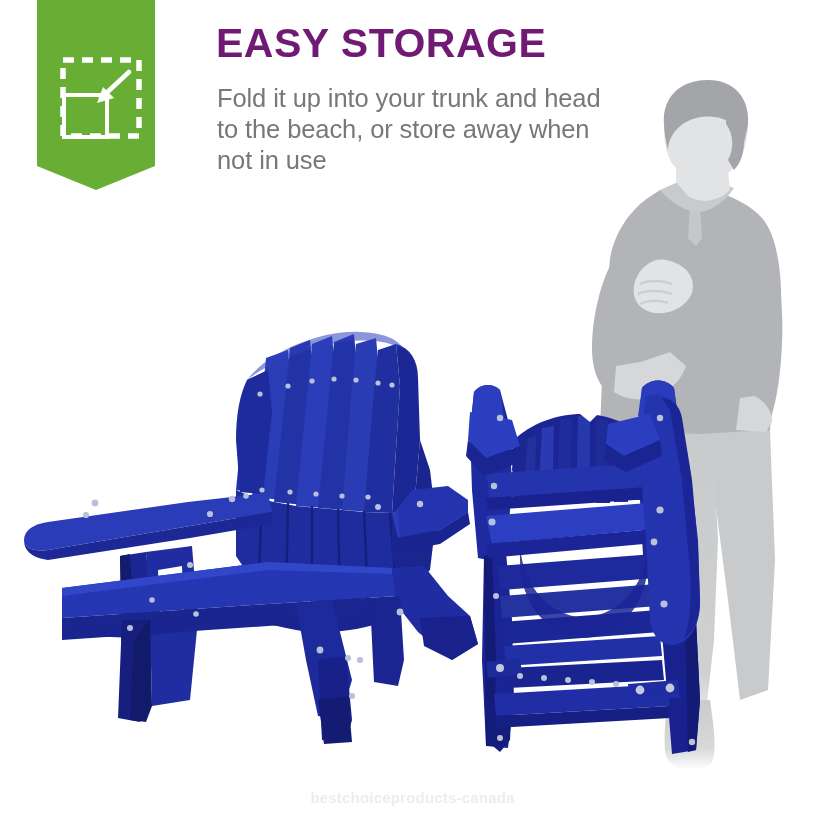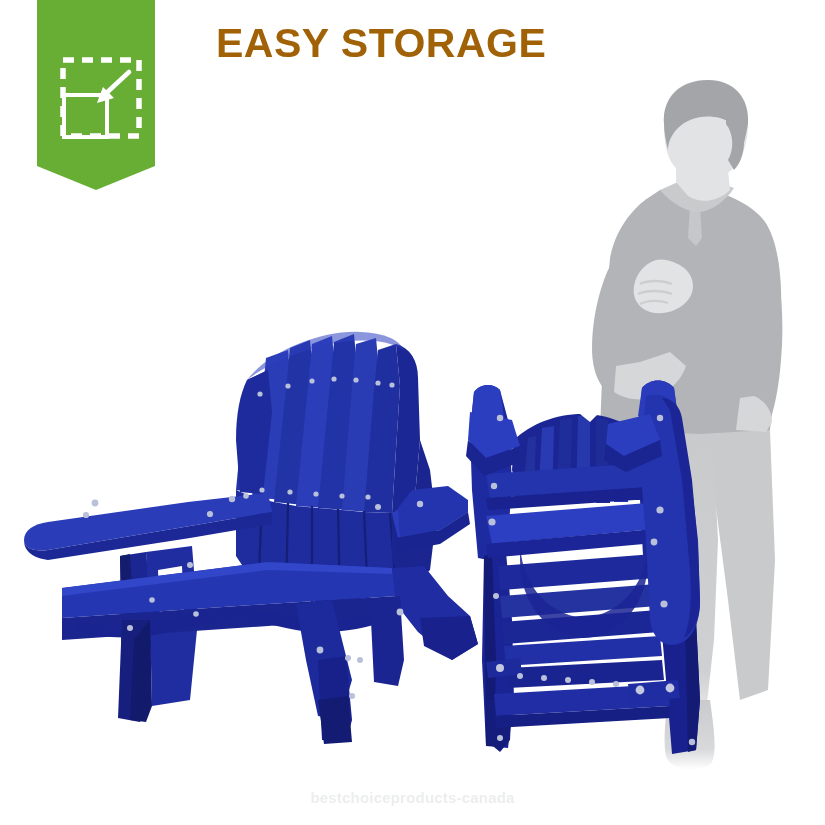--- a/index.html
+++ b/index.html
@@ -14,21 +14,21 @@
 
   
   .ribbon-wrap{position:absolute;left:37px;top:0;width:118px;height:190px;}
   .ribbon-shape{position:absolute;inset:0;}
   .ribbon-icon{position:absolute;left:20px;top:54px;width:90px;height:92px;}
 
   
   .headline{
     position:absolute;left:216px;top:22px;
     font-size:41px;font-weight:bold;letter-spacing:.5px;
-    color:#a16207;line-height:1.05;white-space:nowrap;
+    color:#701a75;line-height:1.05;white-space:nowrap;
   }
   .subcopy{
     position:absolute;left:217px;top:83px;width:400px;
     font-size:25.5px;font-weight:400;color:#77787b;
     line-height:31px;letter-spacing:-.1px;
   }
 
   
   .watermark{
     position:absolute;left:0;top:789px;width:825px;text-align:center;
@@ -284,16 +284,17 @@
       <rect x="6" y="6" width="76" height="76" fill="none" stroke="#ffffff" stroke-width="5.5" stroke-dasharray="11 8" stroke-linecap="butt"></rect>
 
       <rect x="7" y="41" width="43" height="42" fill="none" stroke="#ffffff" stroke-width="4"></rect>
 
       <line x1="72" y1="18" x2="44" y2="44" stroke="#ffffff" stroke-width="4.6" stroke-linecap="round"></line>
       <polygon points="40,49 57,44 46,33" fill="#ffffff"></polygon>
     </svg>
   </div>
 
   <div class="headline">EASY STORAGE</div>
+  <div class="subcopy">Fold it up into your trunk and head to the beach, or store away when not in use</div>
 
   <div class="watermark">bestchoiceproducts-canada</div>
 
 </div>
 
 </body></html>

